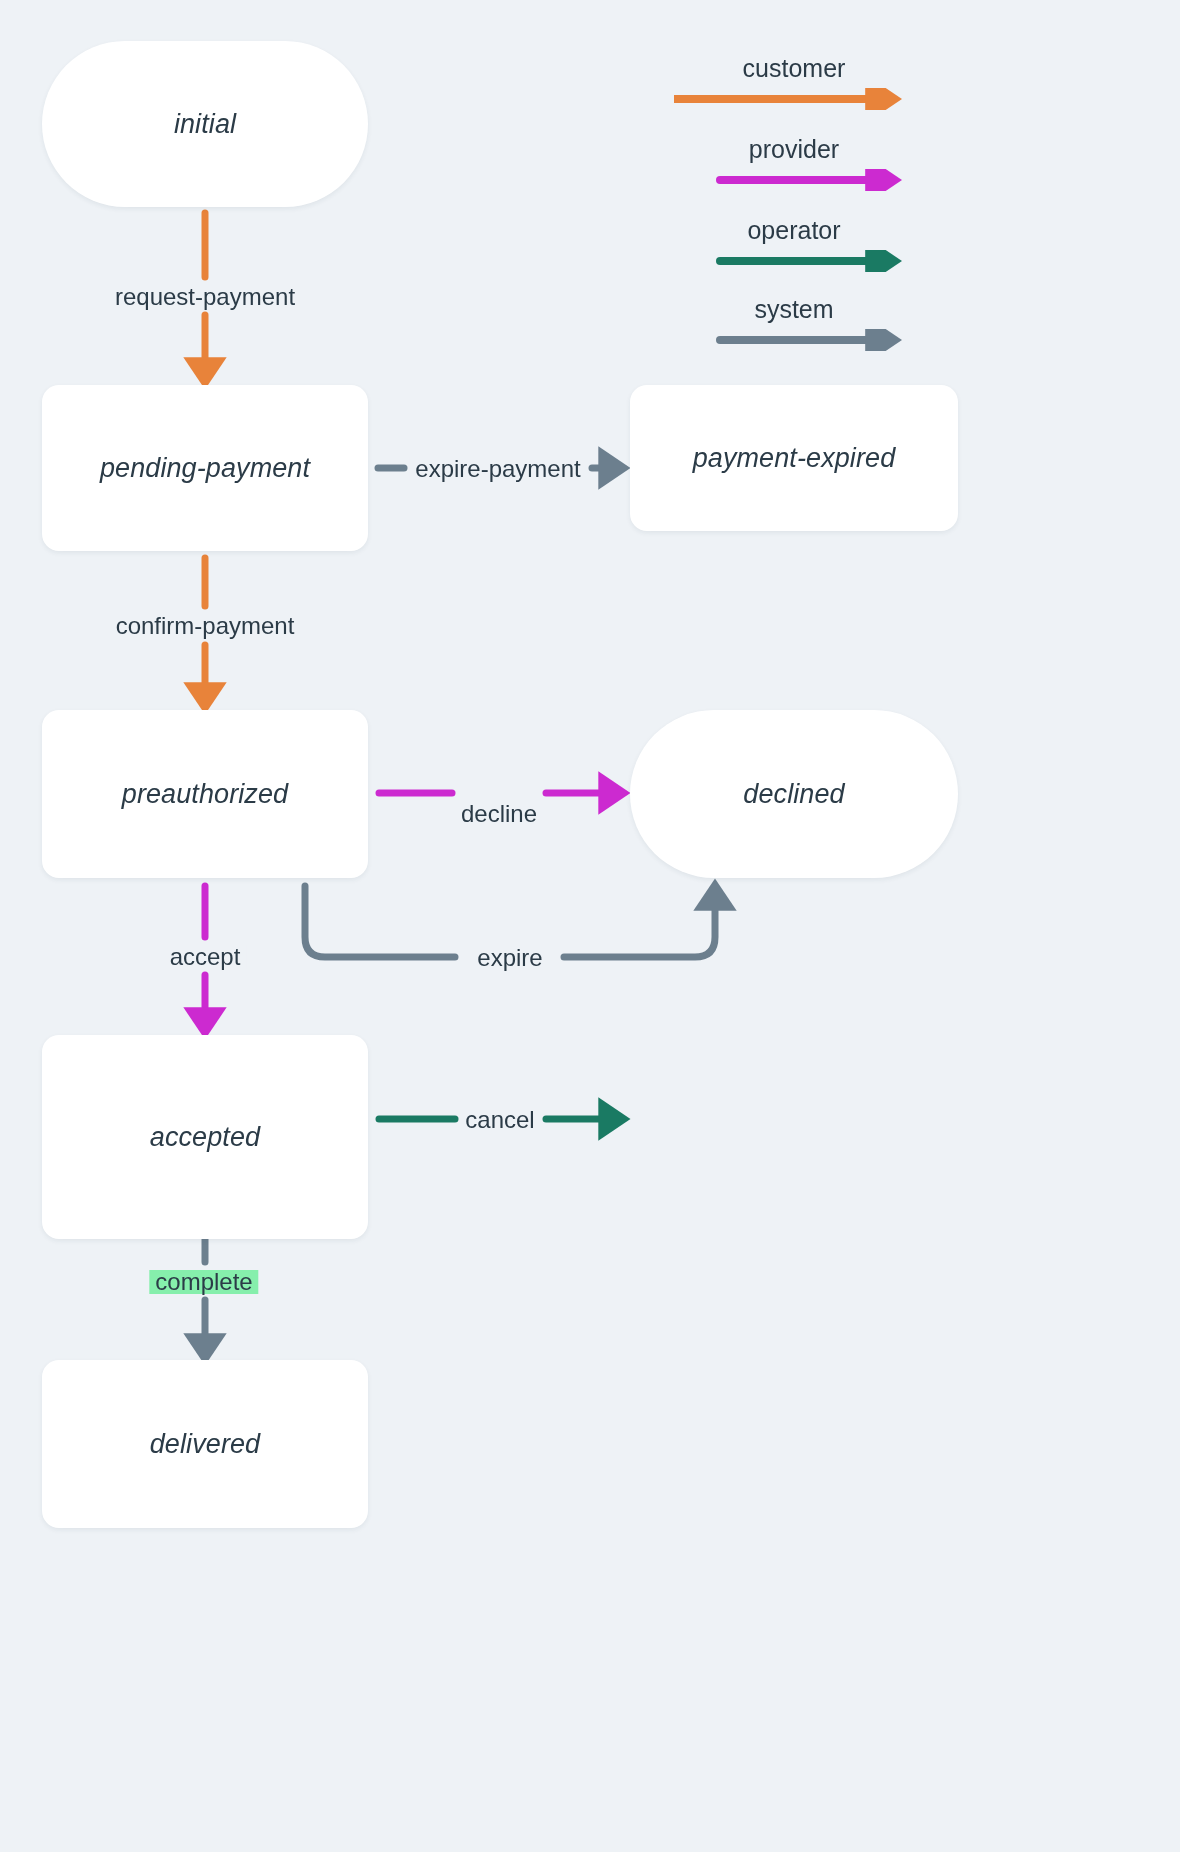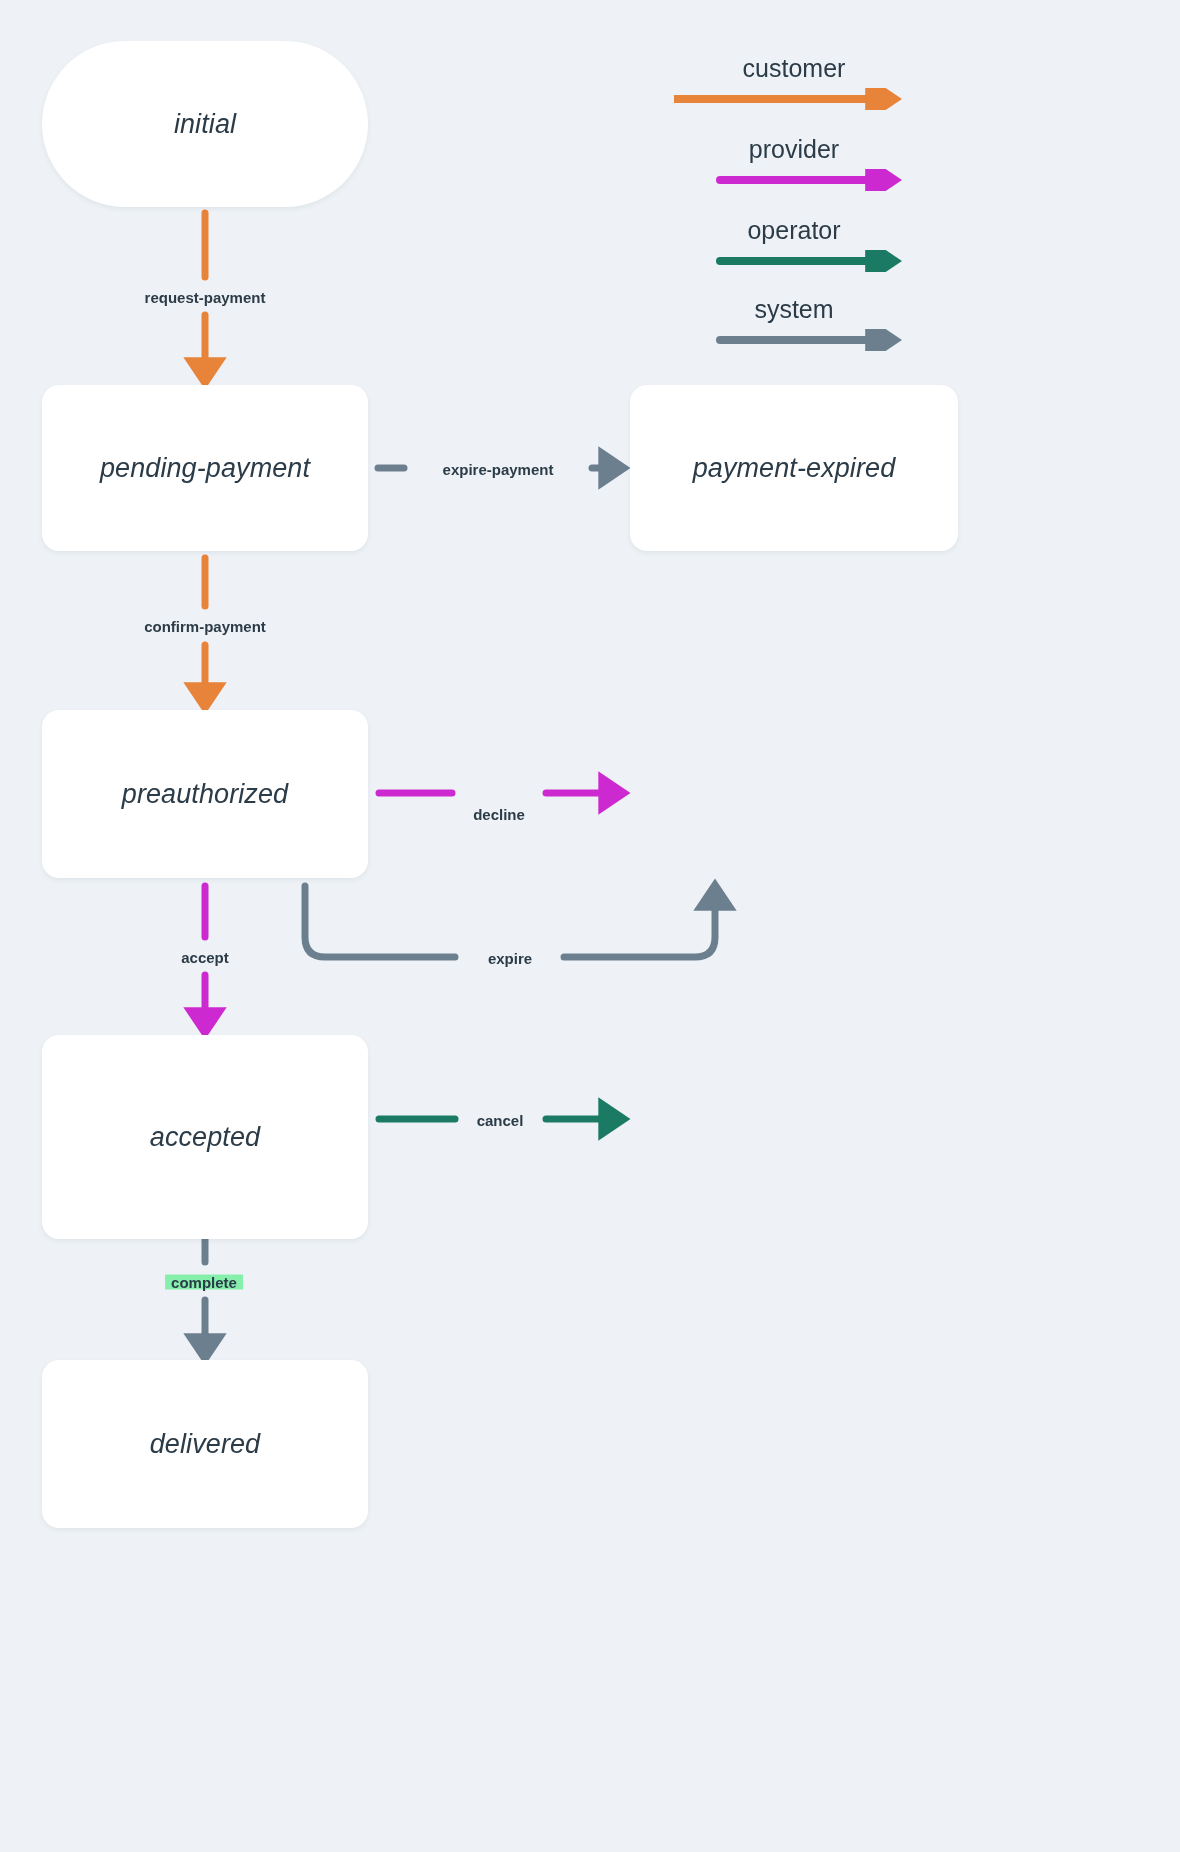--- a/index.html
+++ b/index.html
@@ -28,28 +28,27 @@
   }
   .node.rect{border-radius:17px;}
   .node.pill{border-radius:999px;align-items:center;}
 
   
   #edges{position:absolute;left:0;top:0;width:1180px;height:1852px;pointer-events:none;}
 
   
   .edge-label{
     position:absolute;
-    font-size:15px;
+    font-size:24px;
     color:#2b3b47;
     white-space:nowrap;
     transform:translate(-50%,-50%);
     background:#eef2f6;
     padding:0 6px;
     line-height:1;
-    font-weight:bold;
   }
 
   
   #legend{position:absolute;left:0;top:0;width:1180px;height:1852px;}
   .legend-item{position:absolute;width:240px;}
   .legend-text{
     position:absolute;left:0;top:0;width:240px;
     text-align:center;
     font-size:25px;color:#2b3b47;
     white-space:nowrap;
@@ -128,28 +127,31 @@
   <div class="edge-label" style="left: 204px; top: 1282px; background: #86efac;">complete</div>
 
   <div class="node pill" style="left:42px;top:41px;width:326px;height:166px;">
     <span class="label">initial</span>
   </div>
 
   <div class="node rect" style="left:42px;top:385px;width:326px;height:166px;">
     <span class="label">pending-payment</span>
   </div>
 
-  <div class="node rect" style="left:630px;top:385px;width:328px;height:166px;">
+  <div class="node rect" style="left:630px;top:385px;width:328px;height:146px;">
     <span class="label">payment-expired</span>
   </div>
 
   <div class="node rect" style="left:42px;top:710px;width:326px;height:168px;">
     <span class="label">preauthorized</span>
   </div>
 
+  <div class="node pill" style="left:630px;top:710px;width:328px;height:168px;">
+    <span class="label">declined</span>
+  </div>
 
   <div class="node rect" style="left:42px;top:1035px;width:326px;height:204px;">
     <span class="label">accepted</span>
   </div>
 
 
   <div class="node rect" style="left:42px;top:1360px;width:326px;height:168px;">
     <span class="label">delivered</span>
   </div>
 

